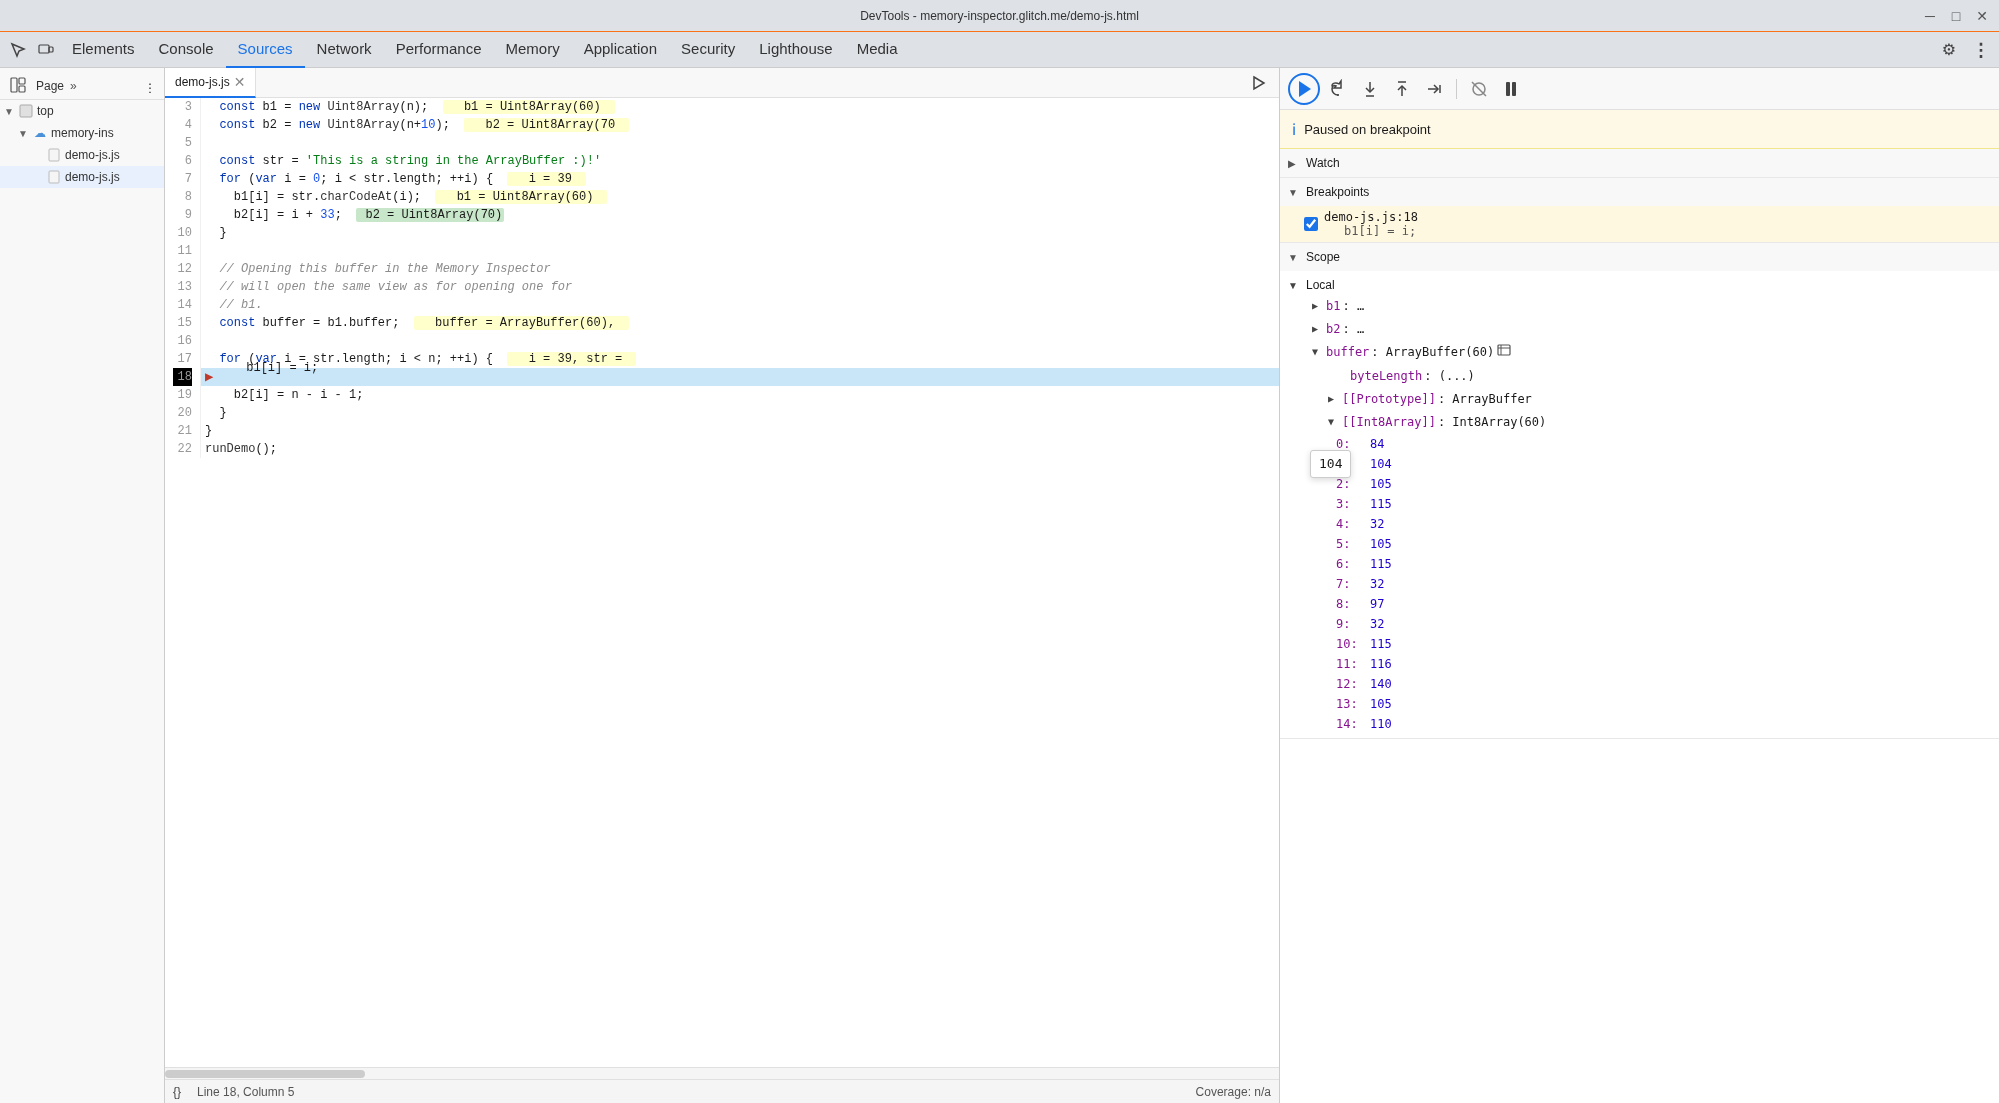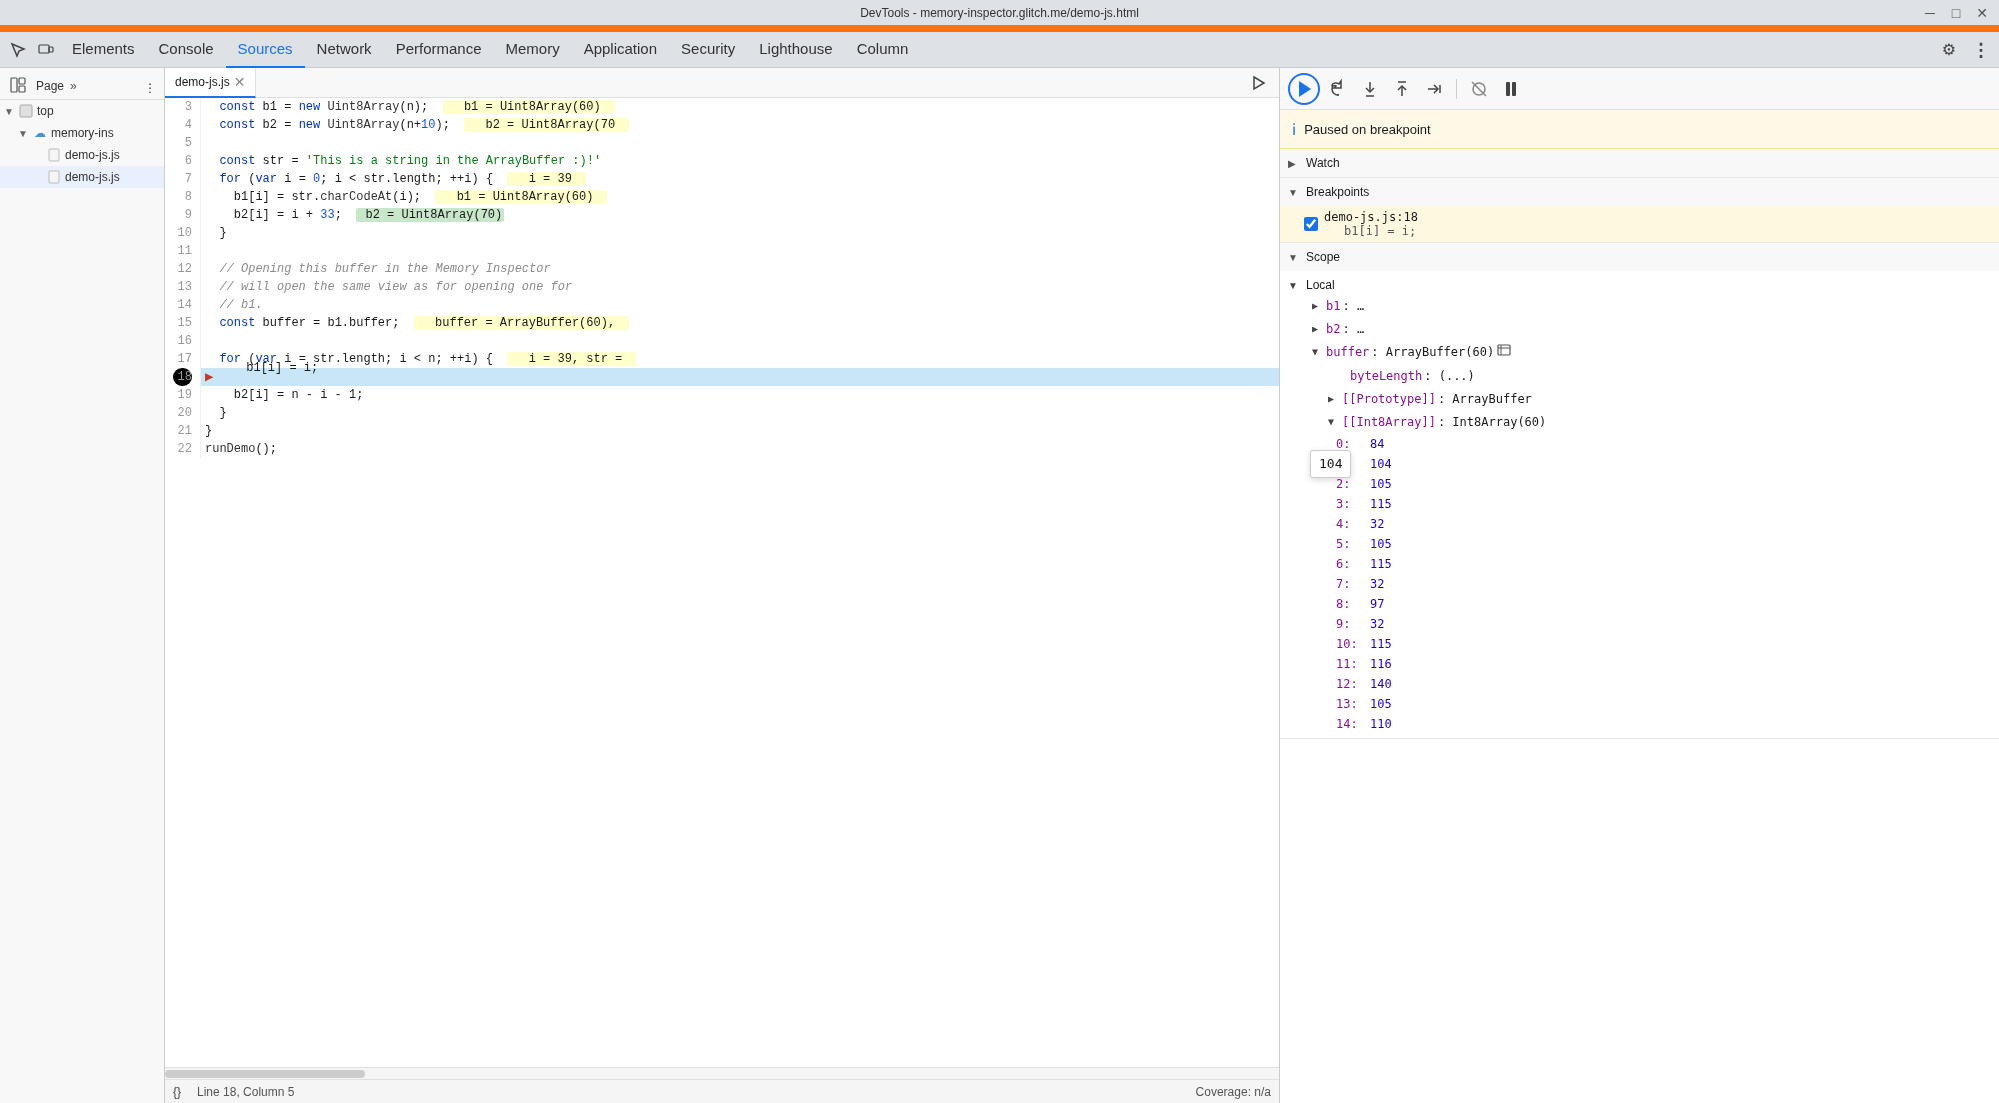--- a/index.html
+++ b/index.html
@@ -14,21 +14,21 @@
     }
 
     
     .title-bar {
       height: 32px;
       background: #dee1e6;
       display: flex;
       align-items: center;
       justify-content: center;
       position: relative;
-      border-bottom: 7px solid #f97316;
+      border-bottom: 1px solid #f97316;
     }
     .title-bar-title {
       font-size: 12px;
       color: #333;
     }
     .title-bar-controls {
       position: absolute;
       right: 8px;
       display: flex;
       gap: 8px;
@@ -595,21 +595,21 @@
     <div class="top-tab">
       <span>Application</span>
     </div>
     <div class="top-tab">
       <span>Security</span>
     </div>
     <div class="top-tab">
       <span>Lighthouse</span>
     </div>
     <div class="top-tab">
-      <span>Column</span>
+      <span>Media</span>
     </div>
     <div class="top-tabs-spacer"></div>
     <div class="top-tabs-right">
       <div class="gear-btn">⚙</div>
       <div class="dots-btn">⋮</div>
     </div>
   </div>
 
   <div class="main-content">
 
@@ -695,21 +695,21 @@
             <span class="line-number">8</span>
             <span class="line-number">9</span>
             <span class="line-number">10</span>
             <span class="line-number">11</span>
             <span class="line-number">12</span>
             <span class="line-number">13</span>
             <span class="line-number">14</span>
             <span class="line-number">15</span>
             <span class="line-number">16</span>
             <span class="line-number">17</span>
-            <span class="line-number" style="background:#000000;display:block;border-radius:9px;">18</span>
+            <span class="line-number" style="background:#000000;display:block;">18</span>
             <span class="line-number">19</span>
             <span class="line-number">20</span>
             <span class="line-number">21</span>
             <span class="line-number">22</span>
           </div>
           <div class="code-lines">
             <div class="code-line">  <span class="kw">const</span> b1 = <span class="kw">new</span> <span class="fn">Uint8Array</span>(n);  <span class="hl"> b1 = Uint8Array(60)</span></div>
             <div class="code-line">  <span class="kw">const</span> b2 = <span class="kw">new</span> <span class="fn">Uint8Array</span>(n+<span class="num">10</span>);  <span class="hl"> b2 = Uint8Array(70</span></div>
             <div class="code-line"> </div>
             <div class="code-line">  <span class="kw">const</span> str = <span class="str">'This is a string in the ArrayBuffer :)!'</span></div>

